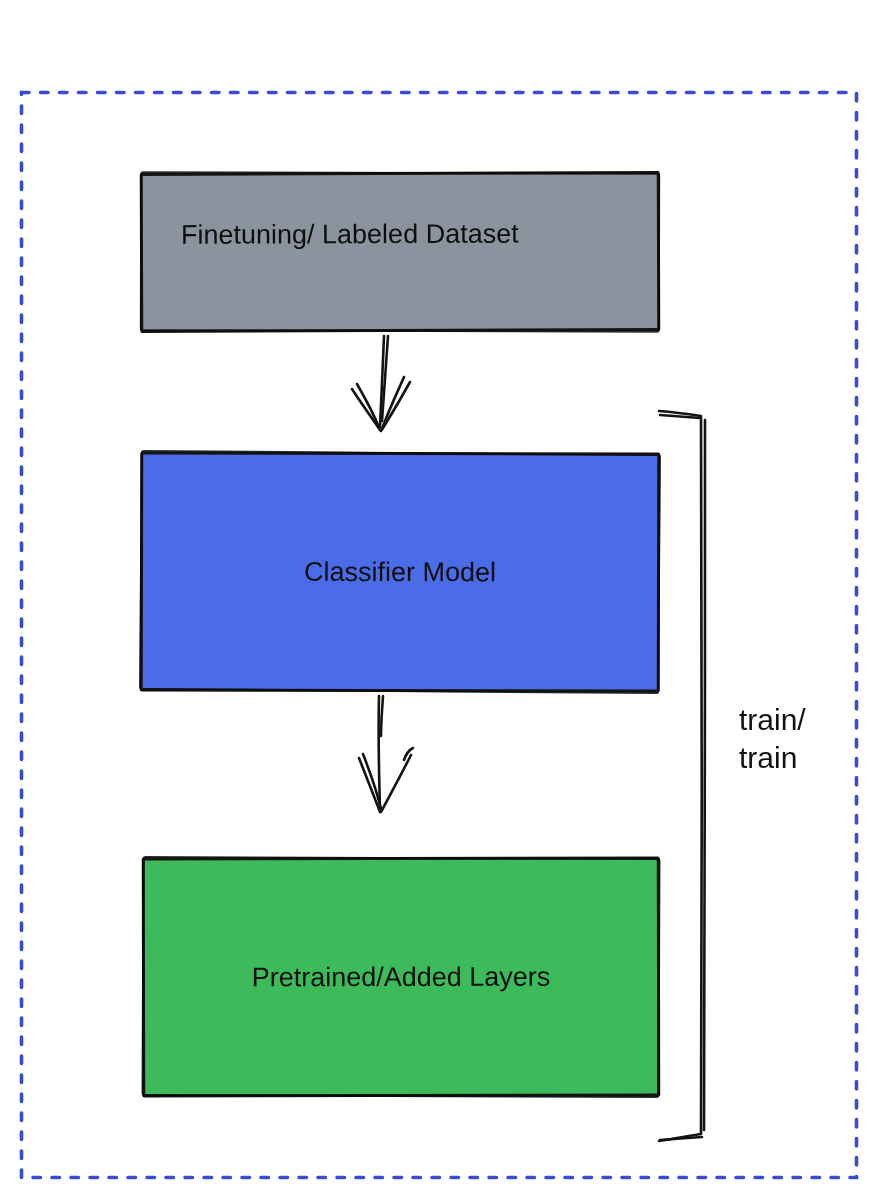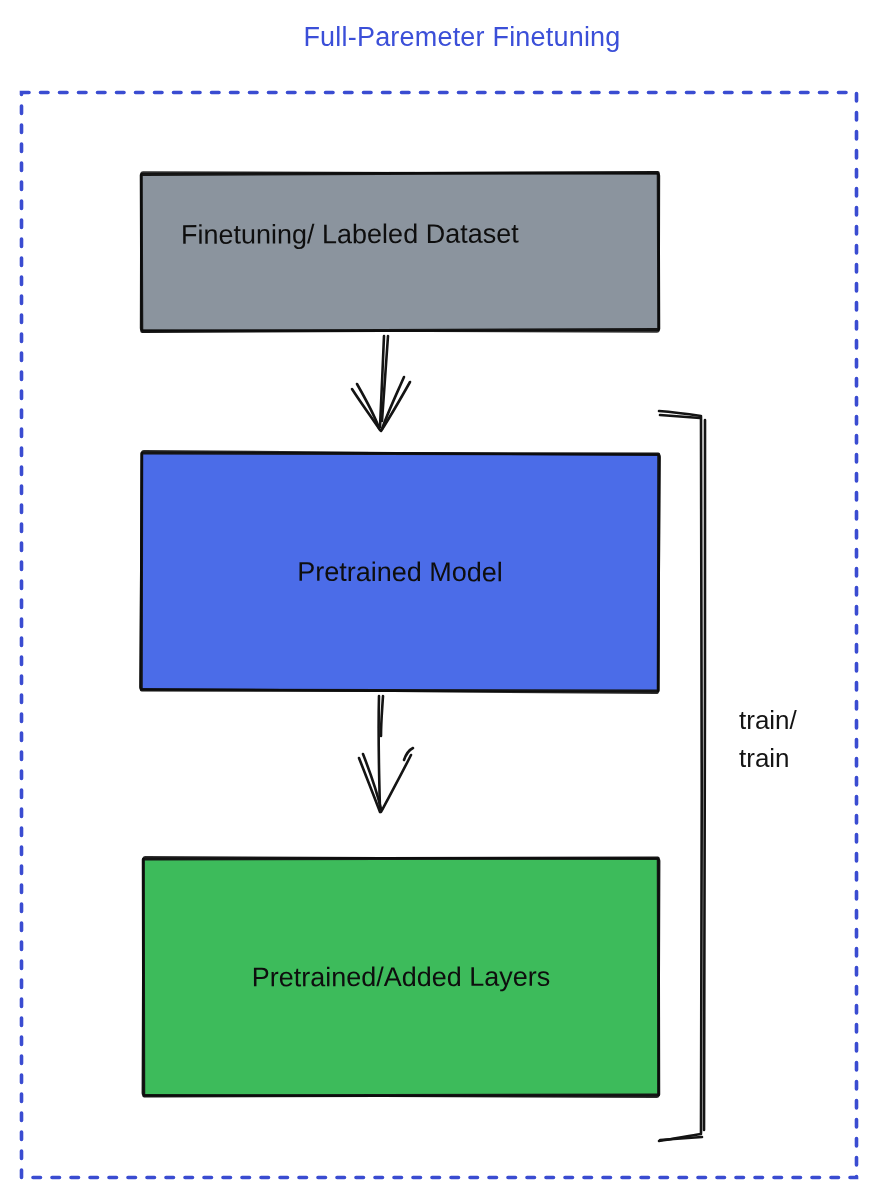--- a/index.html
+++ b/index.html
@@ -80,38 +80,37 @@
     top: 857px;
     width: 518px;
     height: 240px;
     background: #3dbb5b;
     transform: rotate(-0.12deg);
   }
   .bracket-label {
     position: absolute;
     left: 739px;
     top: 701px;
-    font-size: 26px;
+    font-size: 30px;
     line-height: 38px;
     color: #141414;
   }
 </style>
 </head>
 <body>
 
 <div class="page">
 
-  <div class="title">Full-Paremeter Finetuning</div>
 
   <div class="box box-dataset">
     <span>Finetuning/ Labeled Dataset</span>
   </div>
 
   <div class="box box-pretrained">
-    <span>Pretrained Model</span>
+    <span>Classifier Model</span>
   </div>
 
   <div class="box box-classifier">
     <span>Pretrained/Added Layers</span>
   </div>
 
   <svg class="sketch-layer" viewBox="0 0 880 1200" xmlns="http://www.w3.org/2000/svg">
 
     <g>
       <rect x="21.5" y="92.5" width="835" height="1085" fill="none" stroke="#3a4cd1" stroke-width="3.6" stroke-linecap="round" stroke-dasharray="7.5 11.5"></rect>

